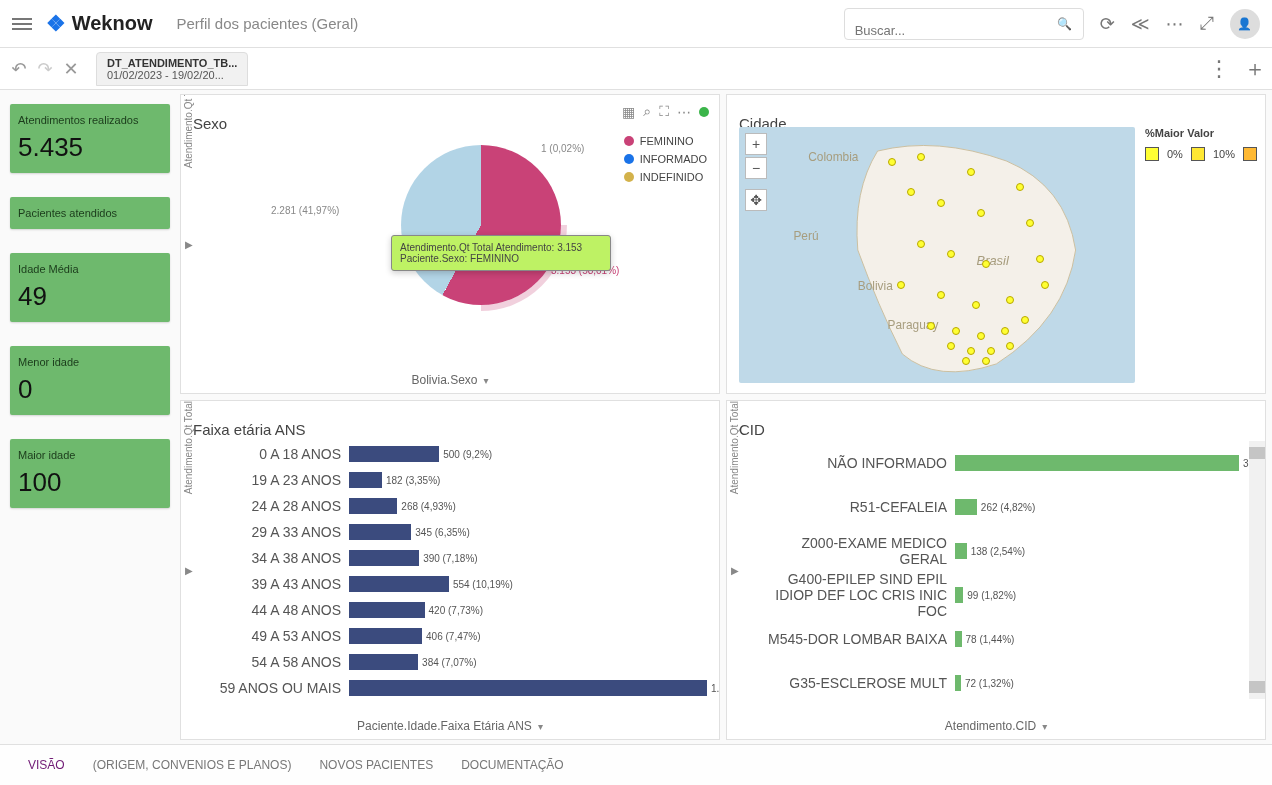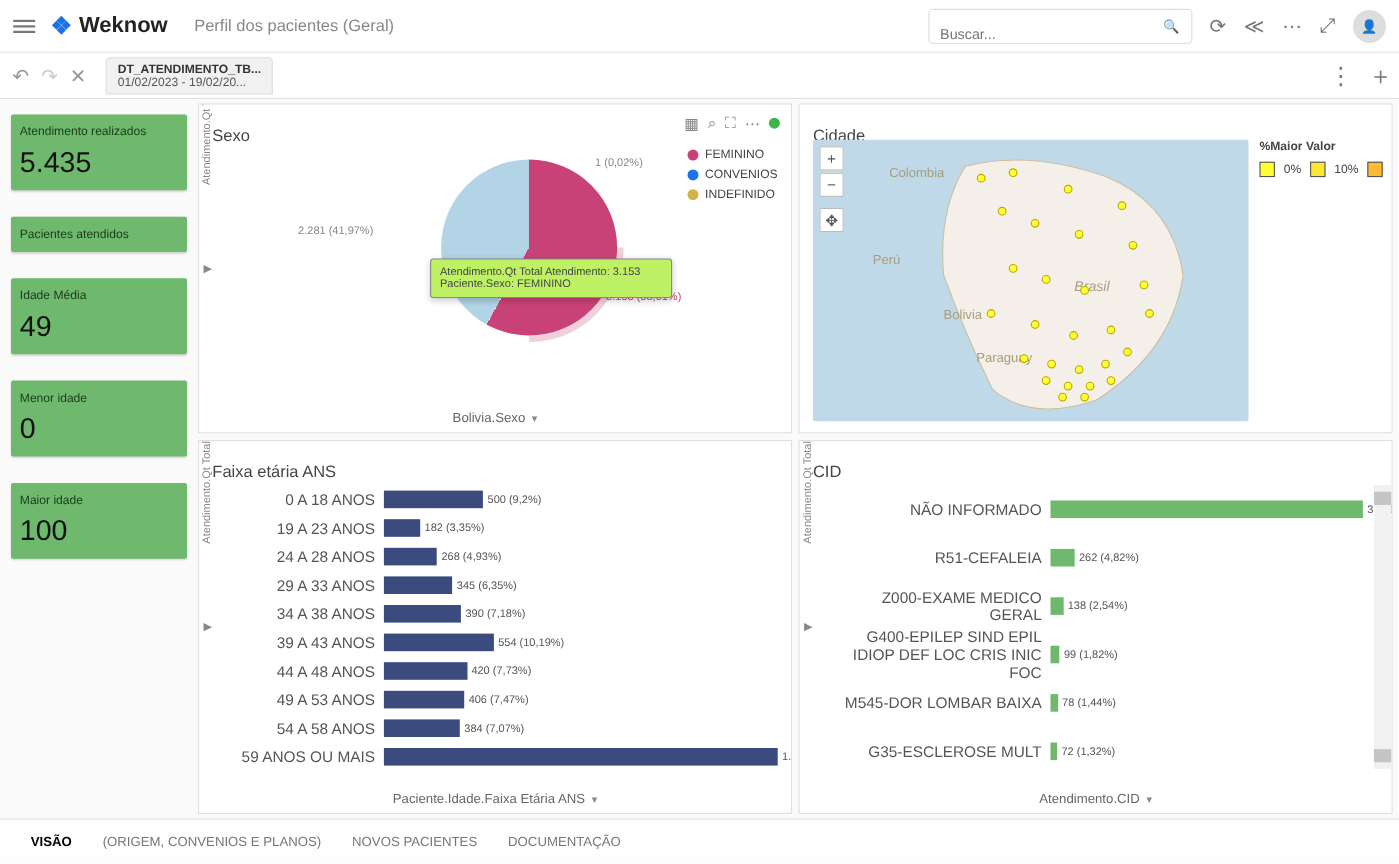--- a/index.html
+++ b/index.html
@@ -68,21 +68,21 @@
 .bar{position:absolute;left:0;top:0;height:100%;background:#3b4b7e;}
 .barg{background:#6eb96d;}
 .blbl{position:absolute;left:0;top:0;height:100%;display:flex;align-items:center;font-size:10px;color:#555;white-space:nowrap;}
 .scroll{position:absolute;right:0;top:40px;bottom:40px;width:16px;background:#f1f1f1;}
 .scroll .thumb1{position:absolute;top:6px;width:100%;height:12px;background:#c5c5c5;}
 .scroll .thumb2{position:absolute;bottom:6px;width:100%;height:12px;background:#c5c5c5;}
 
 
 .bottom{height:41px;border-top:1px solid #e0e0e0;display:flex;align-items:center;gap:28px;padding:0 28px;background:#fefefe;}
 .bottom span{font-size:12px;color:#777;}
-.bottom .active{color:#000000;font-weight:700;}
+.bottom .active{color:#701a75;font-weight:400;}
 
 .cidlbl{width:190px;}
 .cidtrack{max-width:310px;}
 </style>
 </head>
 <body>
 
 <div class="topbar">
   <div class="hamburger">
       <span></span>
@@ -117,21 +117,21 @@
   </div>
   <div class="right">
     <span>⋮</span>
     <span>＋</span>
   </div>
 </div>
 
 <div class="main">
   <div class="kpis" id="kpis">
       <div class="kpi">
-      <div class="lbl">Atendimento realizados</div>
+      <div class="lbl">Atendimentos realizados</div>
       <div class="val">5.435</div>
     </div>
       <div class="kpi">
       <div class="lbl">Pacientes atendidos</div>
     </div>
       <div class="kpi">
       <div class="lbl">Idade Média</div>
       <div class="val">49</div>
     </div>
       <div class="kpi">
@@ -167,21 +167,21 @@
         <div>Atendimento.Qt Total Atendimento: 3.153</div>
         <div>Paciente.Sexo: FEMININO</div>
       </div>
       <div class="legend">
         <div>
             <span class="dot" style="background:#c94277"></span>
             <span>FEMININO</span>
           </div>
         <div>
             <span class="dot" style="background:#1a73e8"></span>
-            <span>CONVENIOS</span>
+            <span>INFORMADO</span>
           </div>
         <div>
             <span class="dot" style="background:#d3b24b"></span>
             <span>INDEFINIDO</span>
           </div>
       </div>
       <div class="xlabel">Bolivia.Sexo</div>
     </div>
 
     <div class="panel">

